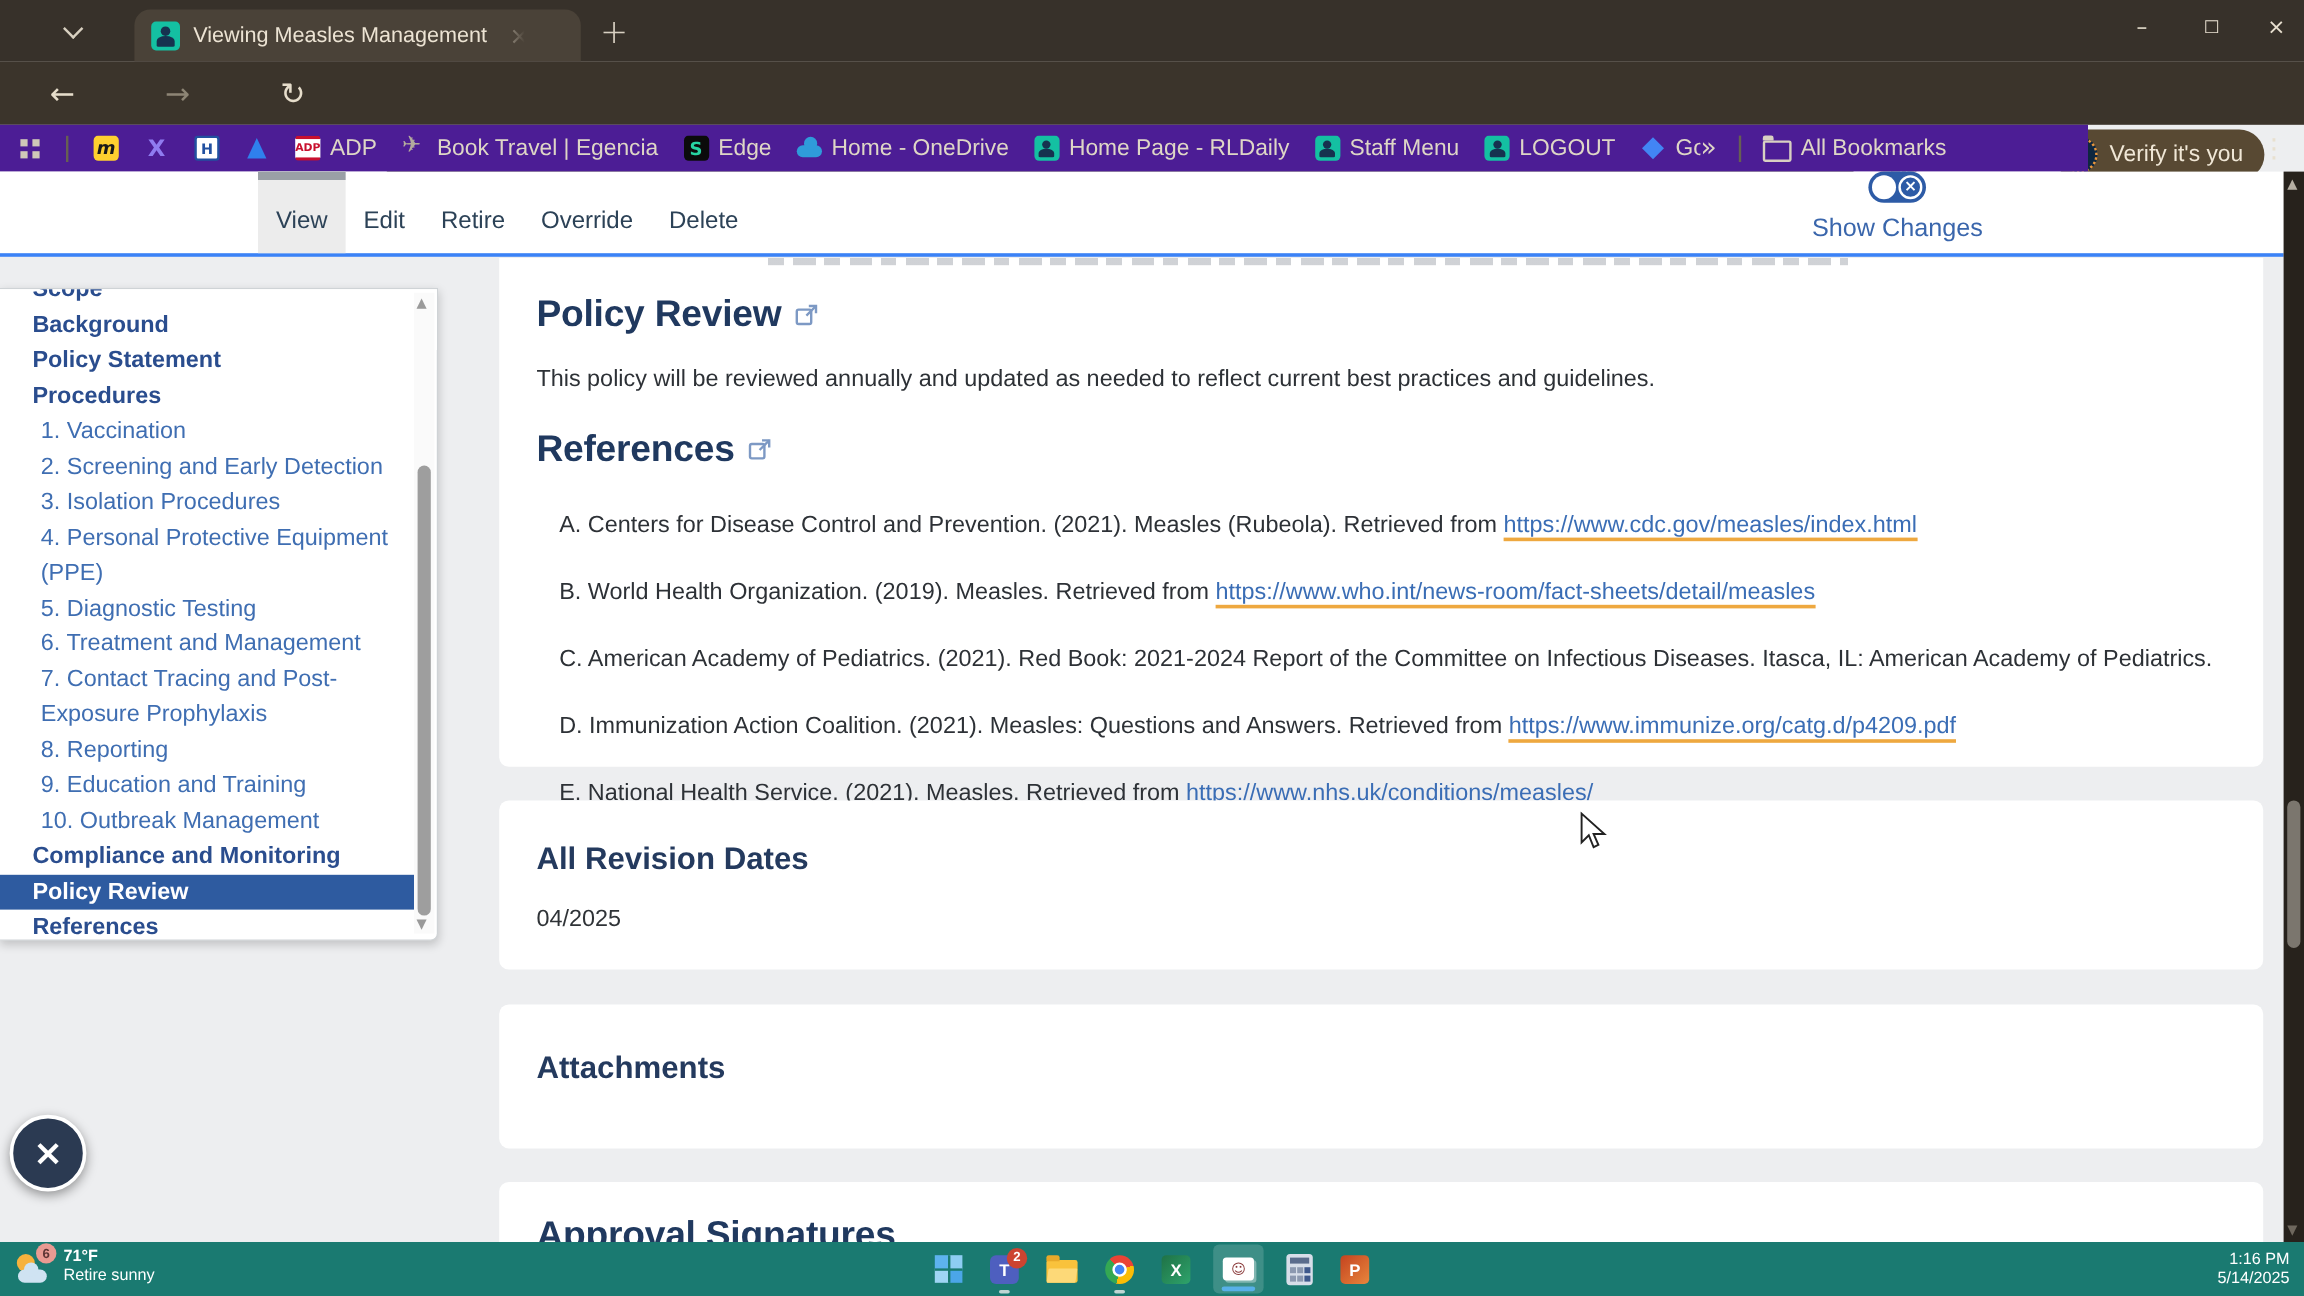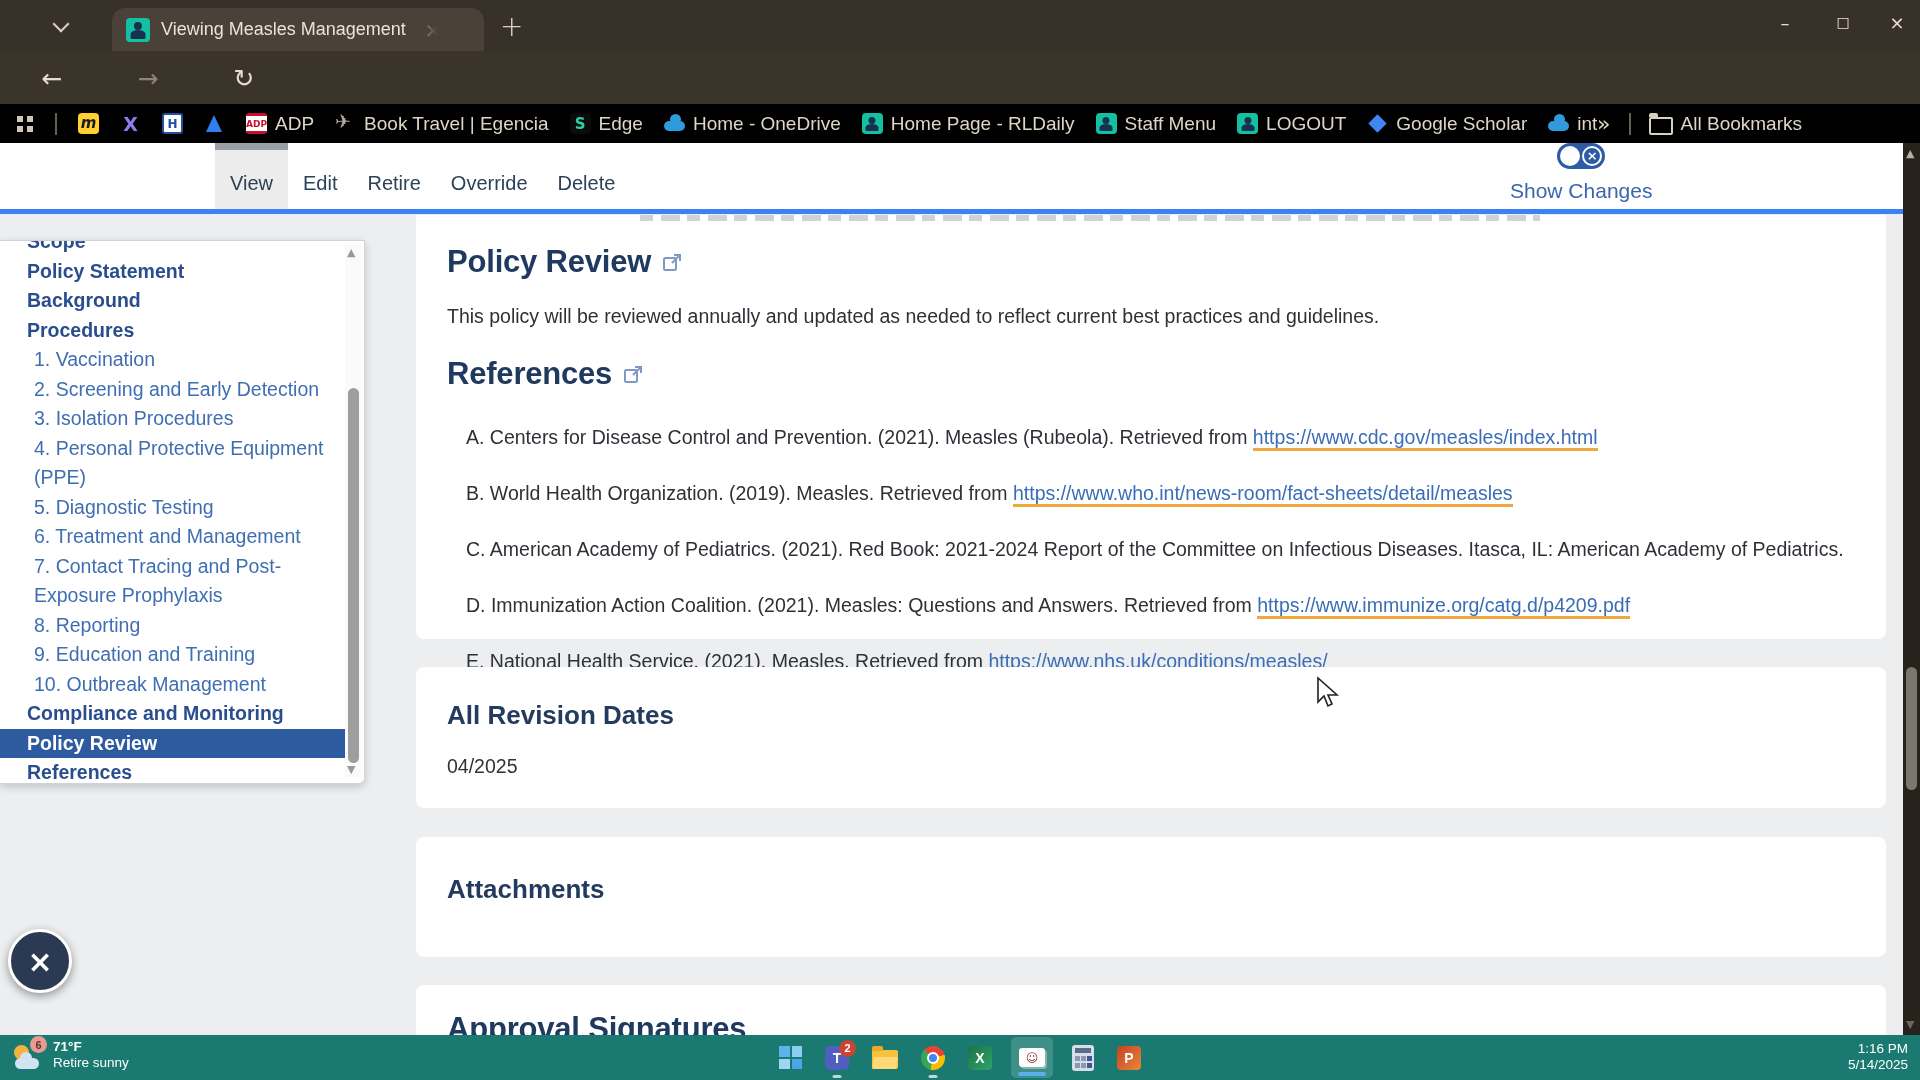--- a/index.html
+++ b/index.html
@@ -47,21 +47,21 @@
   .icon-dl{position:absolute;left:1676px;top:62px;width:24px;height:28px;color:#e6ddcb;font-size:20px;text-align:center;}
   .icon-dl::after{content:"";position:absolute;left:3px;bottom:2px;width:18px;height:2px;background:#e6ddcb;}
   .profile{position:absolute;left:1712px;top:57px;height:42px;border-radius:21px;background:#584933;
       display:flex;align-items:center;padding:0 18px 0 6px;}
   .avatar{width:30px;height:30px;border-radius:50%;background:#0e2740;border:2px dotted #e8963c;box-sizing:border-box;position:relative;}
   .avatar::before{content:"";position:absolute;left:9px;top:9px;width:8px;height:8px;border-radius:50%;background:#e8963c;}
   .profile-label{color:#f0e7d6;font-size:19px;margin-left:10px;white-space:nowrap;}
   .kebab{position:absolute;left:1884px;top:61px;color:#e8e0d0;font-size:22px;}
 
   
-  .bmbar{position:absolute;left:0;top:104px;width:1920px;height:39px;background:#000000;
+  .bmbar{position:absolute;left:0;top:104px;width:1740px;height:39px;background:#4c1d95;
       display:flex;align-items:center;color:#ded6c6;font-size:19px;}
   .bm-left{display:flex;align-items:center;gap:21px;padding-left:16px;flex:1;min-width:0;overflow:hidden;}
   .bm-right{display:flex;align-items:center;gap:18px;padding-right:118px;}
   .bm-item{display:flex;align-items:center;gap:8px;white-space:nowrap;}
   .bm-label:empty{display:none;}
   .ico{position:relative;display:inline-block;width:21px;height:21px;flex:none;}
   .ico-appsgrid{width:18px;height:18px;}
   .ico-appsgrid::before{content:"";position:absolute;left:1px;top:1px;width:6px;height:6px;background:#cfc8b8;
       box-shadow:10px 0 0 #cfc8b8,0 10px 0 #cfc8b8,10px 10px 0 #cfc8b8;}
   .bm-sep{width:2px;height:22px;background:#675f53;flex:none;}
@@ -80,21 +80,21 @@
   .ico-edge{background:#0b0b0b;border-radius:4px;}
   .ico-edge::before{content:"S";position:absolute;left:50%;top:50%;transform:translate(-50%,-50%);color:#27d3a2;font-size:15px;font-weight:bold;}
   .ico-cloud::before{content:"";position:absolute;left:0;bottom:3px;width:21px;height:10px;border-radius:10px;background:#2f9bda;}
   .ico-cloud::after{content:"";position:absolute;left:6px;top:1px;width:11px;height:11px;border-radius:50%;background:#2f9bda;}
   .ico-scholar::before{content:"";position:absolute;left:4px;top:4px;width:13px;height:13px;background:#4285f4;transform:rotate(45deg);}
   .icon-chevrons{font-size:22px;color:#ded6c6;}
   .ico-folderline{width:20px;height:14px;border:2px solid #d8d0c2;border-radius:2px;margin-top:4px;}
   .ico-folderline::before{content:"";position:absolute;left:-2px;top:-6px;width:9px;height:4px;background:#d8d0c2;border-radius:2px 2px 0 0;}
 
   
-  .pagetabs{position:absolute;left:0;top:143px;width:1903px;height:71px;background:#fff;border-bottom:5px solid #3b82f6;
+  .pagetabs{position:absolute;left:0;top:143px;width:1903px;height:71px;background:#fff;border-bottom:3px solid #3b82f6;
       box-sizing:border-box;display:flex;align-items:stretch;padding-left:215px;}
   .ptab{position:relative;display:flex;align-items:center;justify-content:center;padding:14px 15px 0 15px;
       font-size:20px;color:#2c4257;}
   .ptab.tab-active{background:#ececec;}
   .ptab.tab-active::before{content:"";position:absolute;left:0;top:0;width:100%;height:7px;background:#9aa0a6;}
   .showchanges{position:absolute;left:1510px;top:143px;height:71px;display:flex;align-items:center;gap:10px;flex-direction:column;}
   .switch{position:relative;width:48px;height:26px;border-radius:13px;background:#2d5ba6;}
   .switch::before{content:"";position:absolute;left:3px;top:3px;width:20px;height:20px;border-radius:50%;background:#fff;}
   .switch .xc{position:absolute;right:3px;top:3px;width:20px;height:20px;border:2px solid #fff;border-radius:50%;
       box-sizing:border-box;color:#fff;font-size:13px;line-height:15px;text-align:center;font-weight:bold;}
@@ -418,25 +418,25 @@
 </div>
 
 <div class="toc-panel">
   <div class="toc-list">
 
       <div class="toc-item toc-section">
         <span>Scope</span>
       </div>
 
       <div class="toc-item toc-section">
+        <span>Background</span>
+      </div>
+
+      <div class="toc-item toc-section">
         <span>Policy Statement</span>
-      </div>
-
-      <div class="toc-item toc-section">
-        <span>Background</span>
       </div>
 
       <div class="toc-item toc-section">
         <span>Procedures</span>
       </div>
 
       <div class="toc-item toc-sub">
         <span>1. Vaccination</span>
       </div>
 

